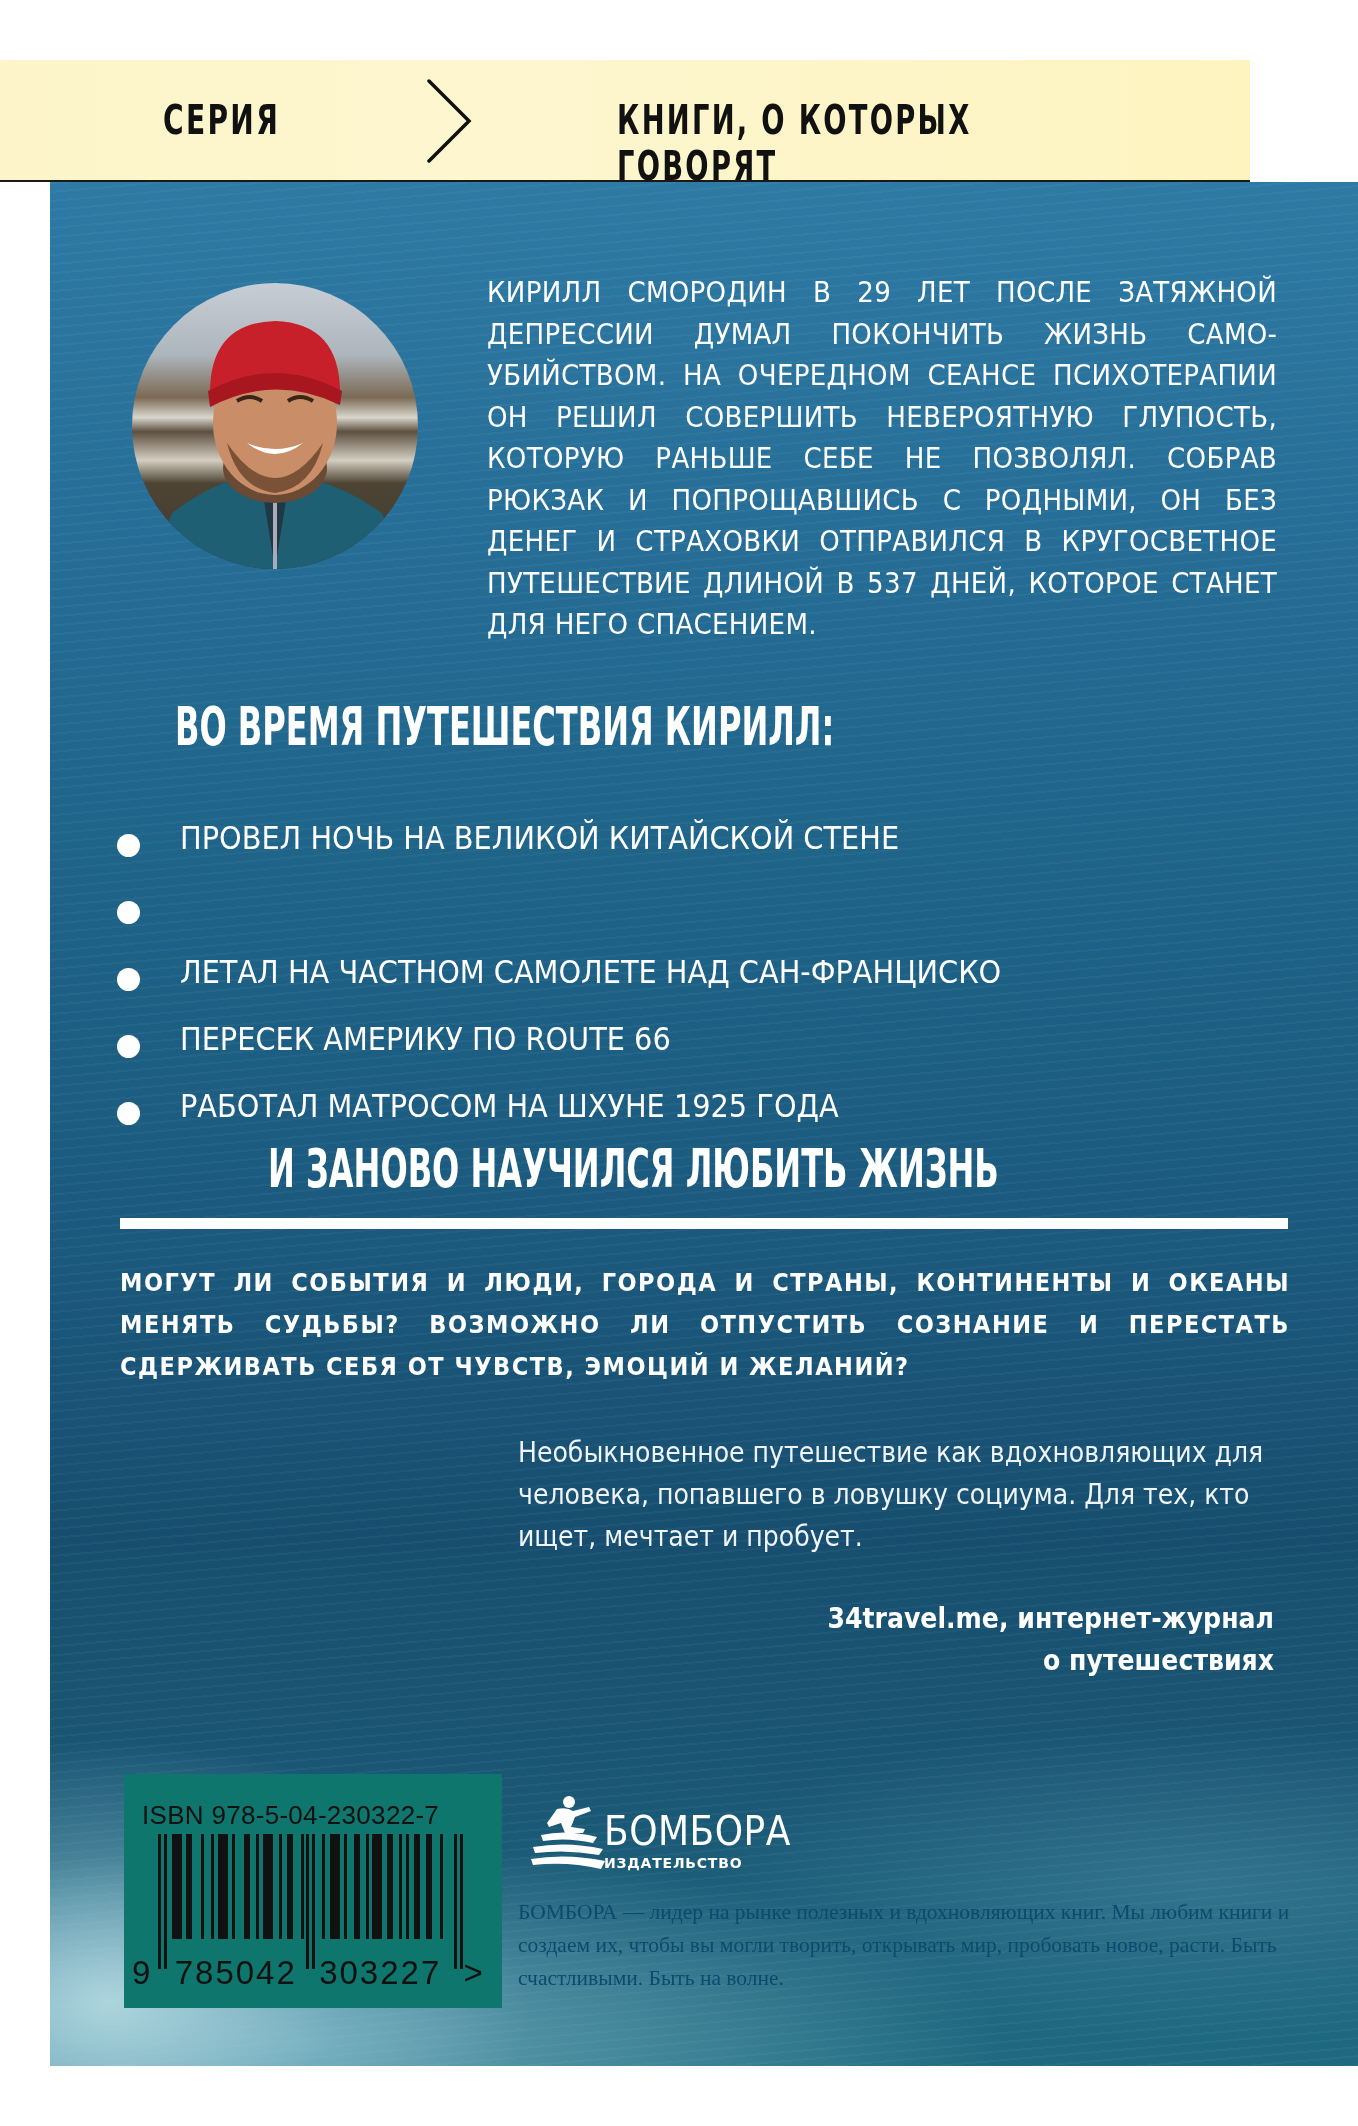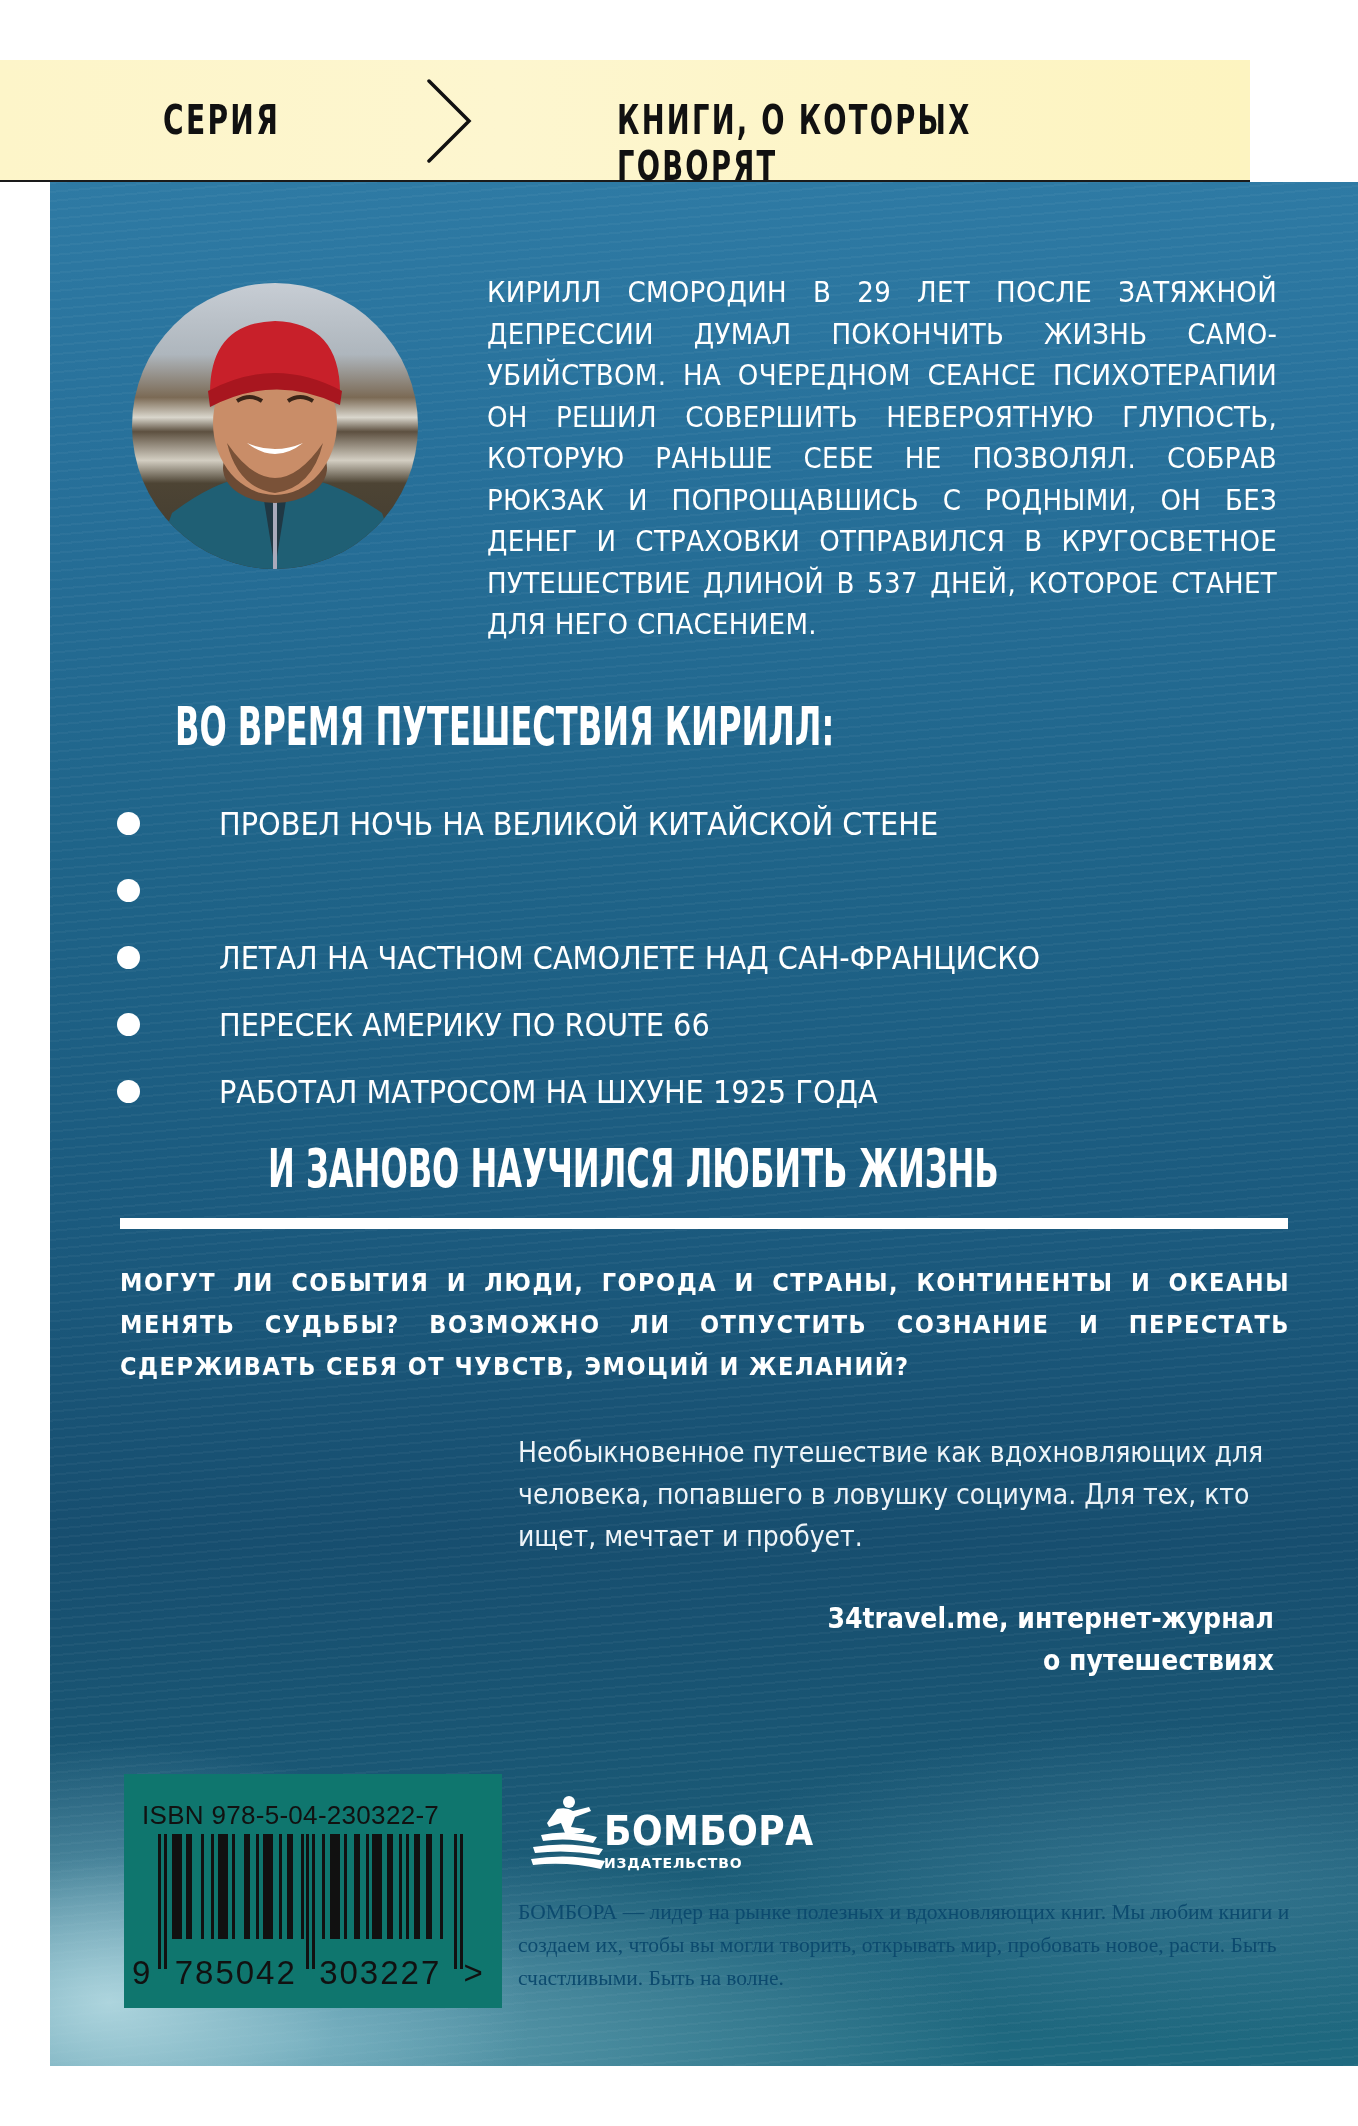--- a/index.html
+++ b/index.html
@@ -55,21 +55,21 @@
 
   .headline {
     position: absolute; color: #fff; font-weight: bold; text-transform: uppercase;
     font-family: "DejaVu Sans Condensed", "Liberation Sans Narrow", "DejaVu Sans", sans-serif;
     transform-origin: left center; white-space: nowrap;
   }
   .headline-1 { left: 175px; top: 695px; font-size: 54px; transform: scaleX(0.66); }
   .headline-2 { left: 268px; top: 1137px; font-size: 54px; transform: scaleX(0.66); }
 
   .achievements { position: absolute; left: 117px; top: 790px; margin: 0; padding: 0; list-style: none; }
-  .achievement { position: relative; height: 67px; display: flex; align-items: center; gap: 39px; }
+  .achievement { position: relative; height: 67px; display: flex; align-items: flex-end; }
   .bullet { width: 23px; height: 23px; border-radius: 50%; background: #fff; margin-right: 40px; flex: none; }
   .achievement-text {
     color: #fff; font-size: 32px; text-transform: uppercase; white-space: nowrap;
     font-family: "DejaVu Sans Condensed", "DejaVu Sans", sans-serif;
   }
 
   .divider { position: absolute; left: 120px; top: 1218px; width: 1168px; height: 11px; background: #fff; }
 
   .question {
     position: absolute; left: 120px; top: 1262px; width: 1170px;
@@ -99,21 +99,21 @@
   }
   .bars { position: absolute; left: 20px; top: 60px; width: 330px; height: 140px; }
   .ean {
     position: absolute; left: 8px; top: 180px; font-size: 33px; color: #111; letter-spacing: 2px;
     font-family: "Liberation Sans", sans-serif; white-space: pre;
   }
 
   
   .publisher-logo { position: absolute; left: 527px; top: 1793px; width: 280px; height: 80px; }
   .publisher-name {
-    position: absolute; left: 604px; top: 1808px; color: #fff; font-weight: bold; font-size: 40px;
+    position: absolute; left: 604px; top: 1808px; color: #fff; font-weight: normal; font-size: 40px;
     font-family: "DejaVu Sans Condensed", "DejaVu Sans", sans-serif; letter-spacing: 0.5px;
   }
   .publisher-sub {
     position: absolute; left: 604px; top: 1855px; color: #fff; font-weight: bold; font-size: 14px;
     text-transform: uppercase; letter-spacing: 0.8px;
     font-family: "DejaVu Sans", sans-serif;
   }
   .publisher-blurb {
     position: absolute; left: 518px; top: 1896px; width: 790px;
     color: #0c4a6e; font-size: 21.5px; line-height: 33px;

